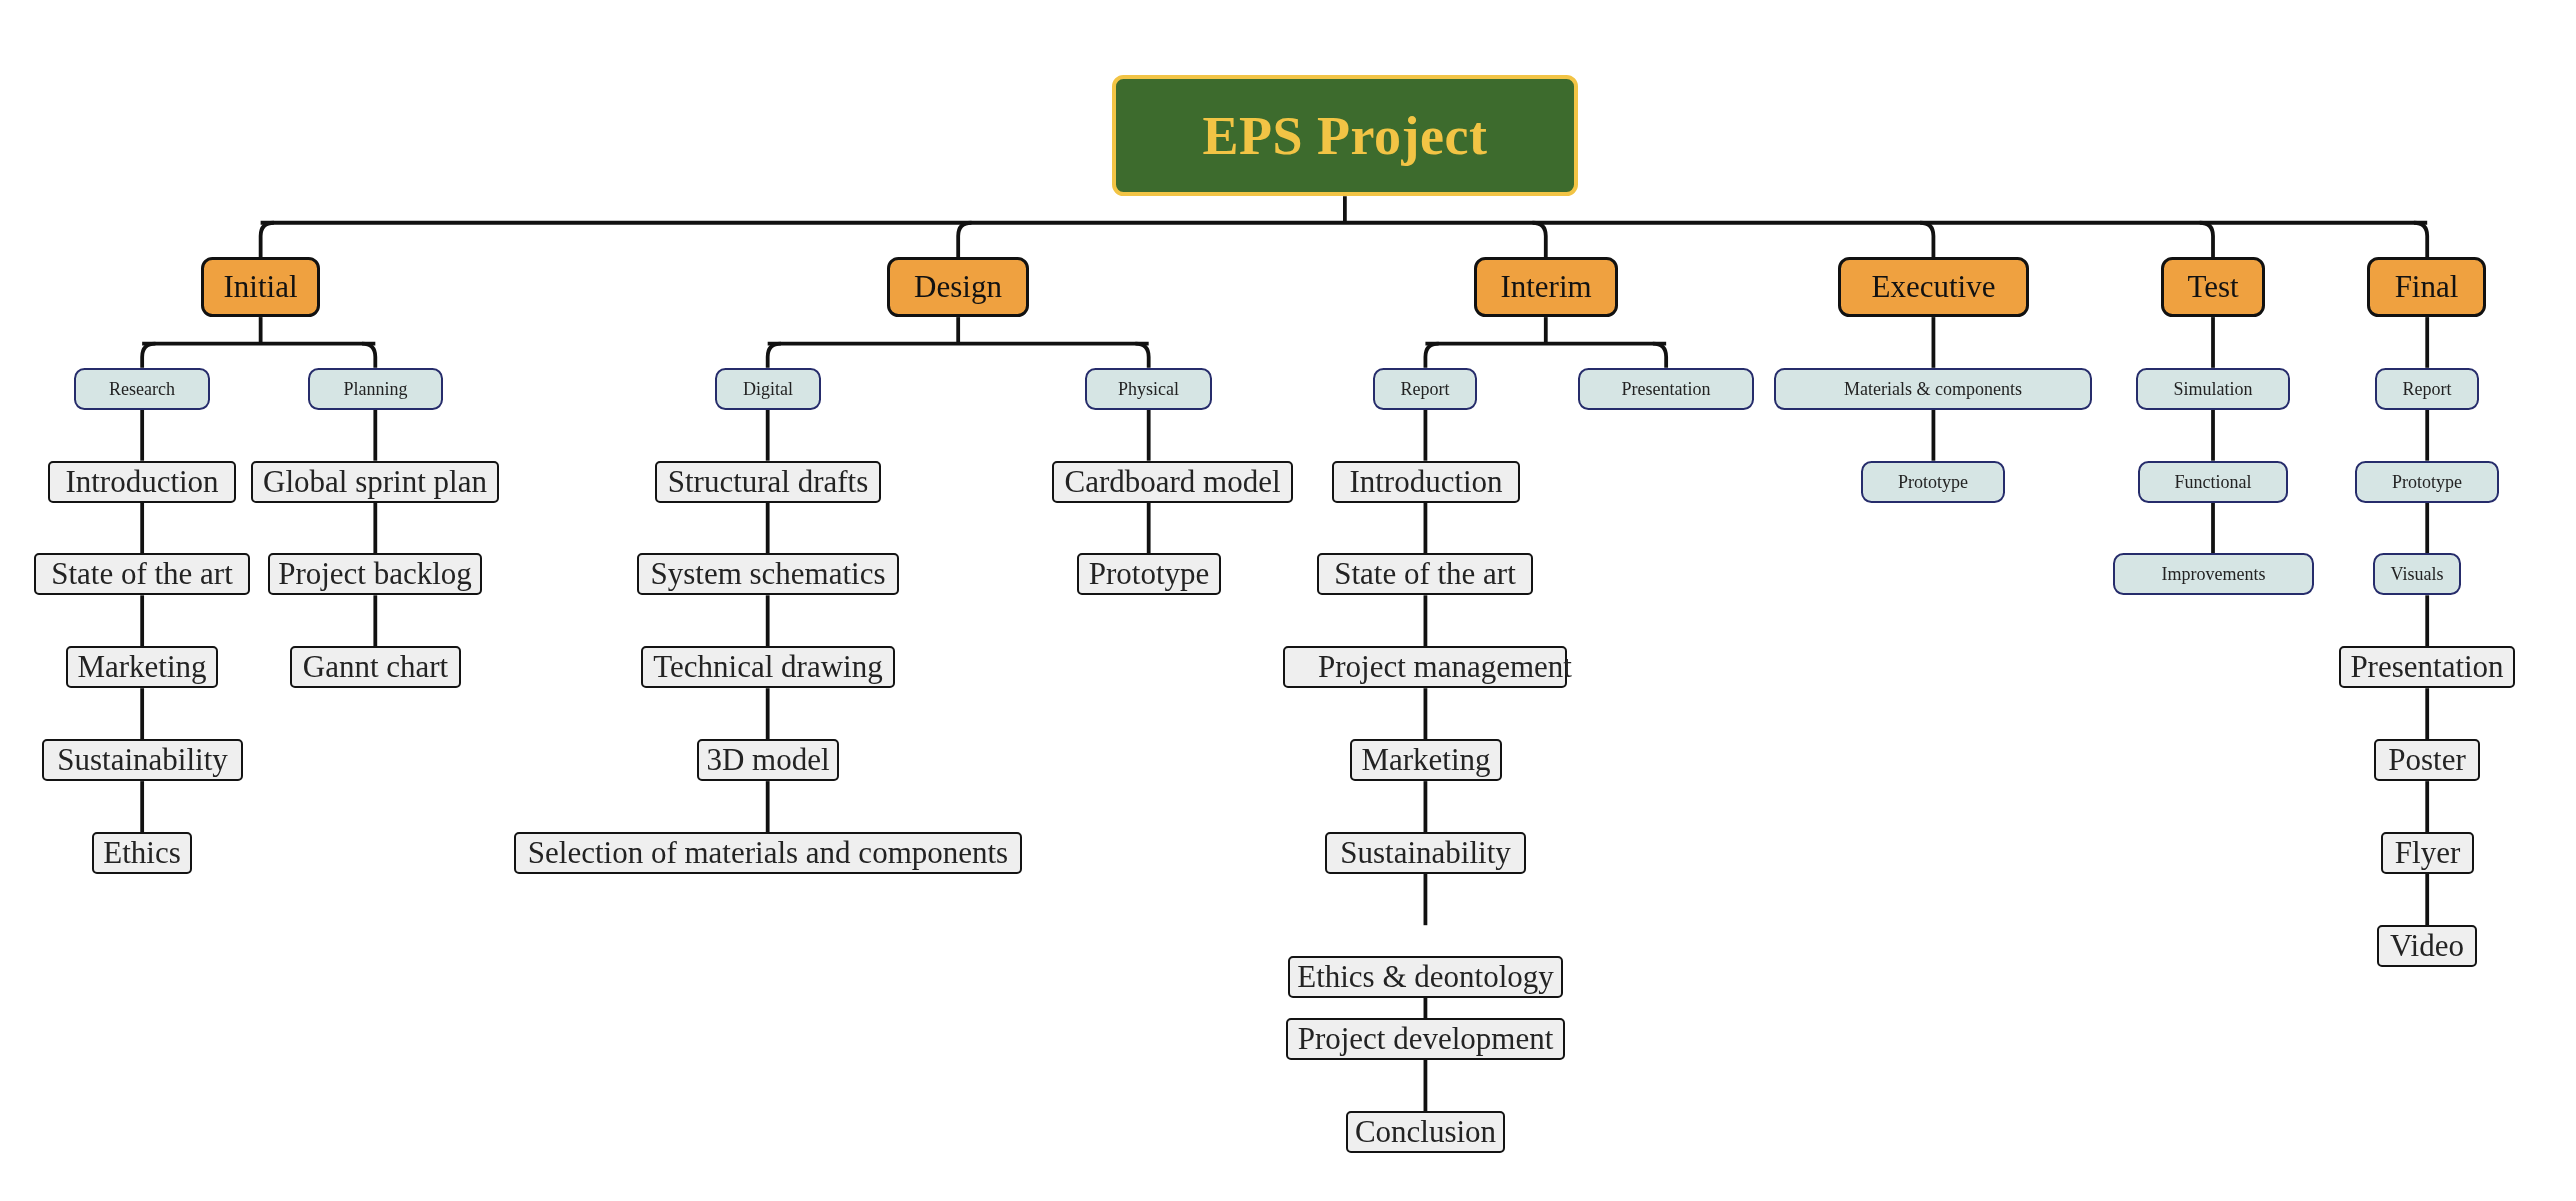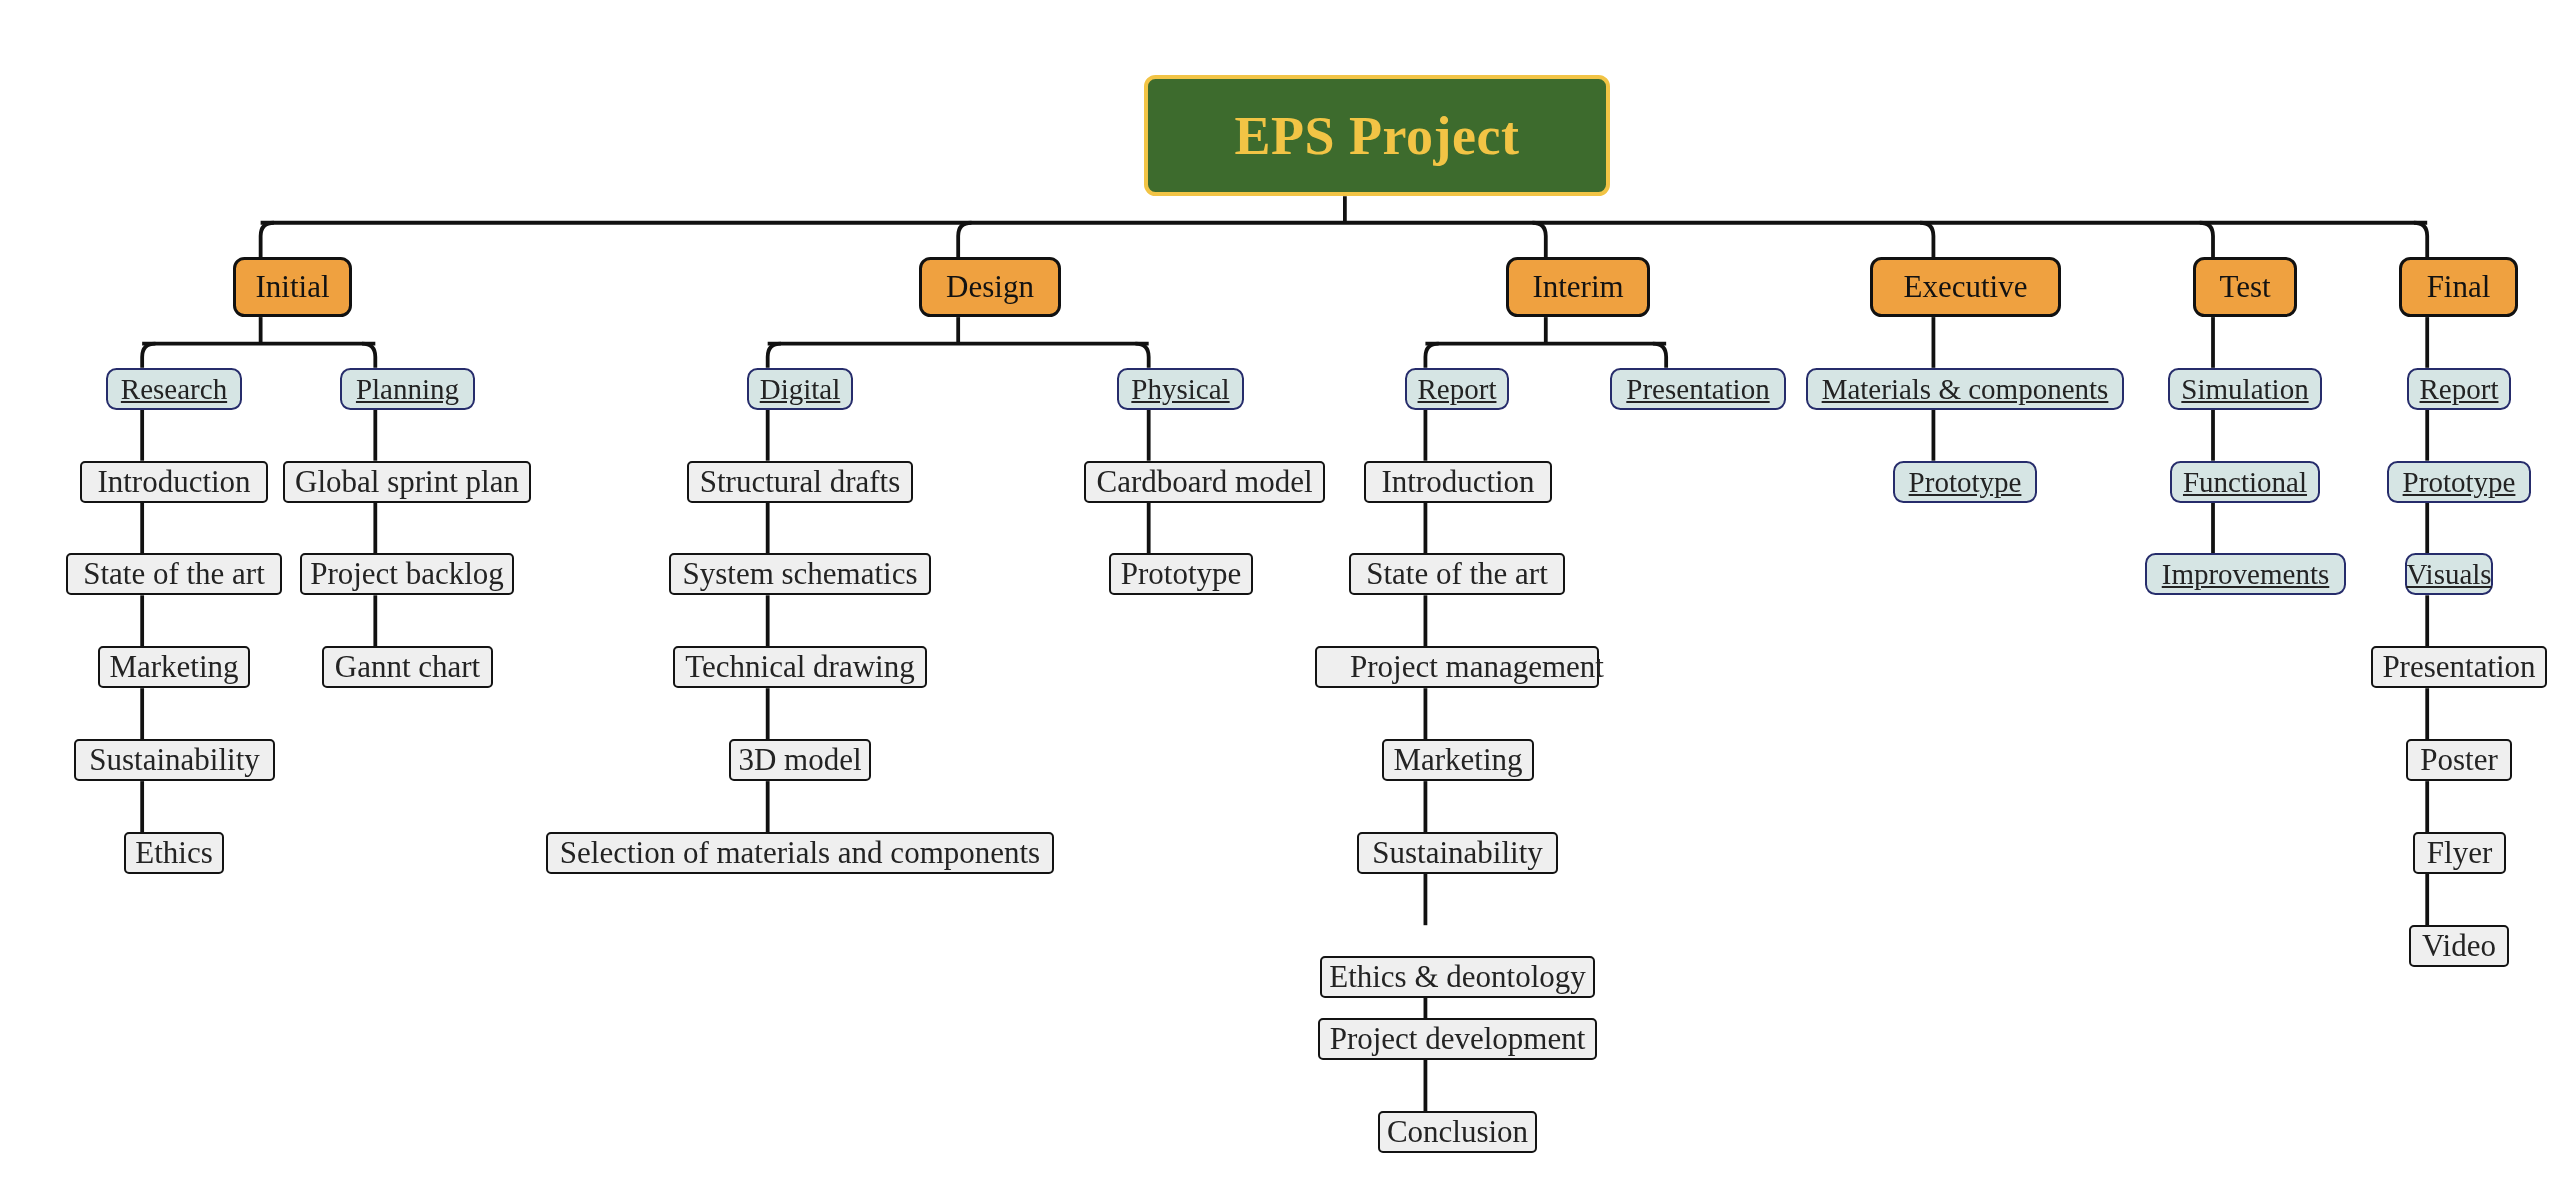--- a/index.html
+++ b/index.html
@@ -1,29 +1,29 @@
 <!DOCTYPE html>
 <html style="font-size:15px"><head>
 <meta charset="utf-8">
 <style>
   html,body{margin:0;padding:0;background:#ffffff;}
   body{font-family:"Liberation Serif", serif;}
   #stage{position:relative;width:2576px;height:1202px;background:#ffffff;overflow:hidden;}
   #wires{position:absolute;left:0;top:0;width:2576px;height:1202px;pointer-events:none;}
   .node{position:absolute;box-sizing:border-box;display:flex;align-items:center;
-        justify-content:center;white-space:nowrap;border-style:solid;margin-left:32px;}
+        justify-content:center;white-space:nowrap;border-style:solid;}
   
   .lvl-root{background:#3d6b2d;border-color:#f2c445;border-width:4.7px;border-radius:11.4px;
             color:#f2c445;font-weight:bold;font-size:54px;letter-spacing:0.5px;}
   
   .lvl-phase{background:#efa140;border-color:#111111;border-width:3.8px;border-radius:11.4px;
              color:#121212;font-size:31px;font-weight:normal;}
   
   .lvl-blue{background:#d6e5e4;border-color:#262c6b;border-width:2.8px;border-radius:10.4px;
-            color:#232323;font-size:29px;text-decoration:underline;}
+            color:#232323;font-size:18px;}
   
   .lvl-gray{background:#efefef;border-color:#131313;border-width:2.8px;border-radius:5px;
             color:#232323;font-size:31px;}
 </style>
 </head>
 <body>
 
 <div id="stage">
   <svg id="wires" viewBox="0 0 2718 1268" preserveAspectRatio="none">
       <path d="M 1419 207 L 1419 235" fill="none" stroke="#111111" stroke-width="4" stroke-linecap="butt"></path>

